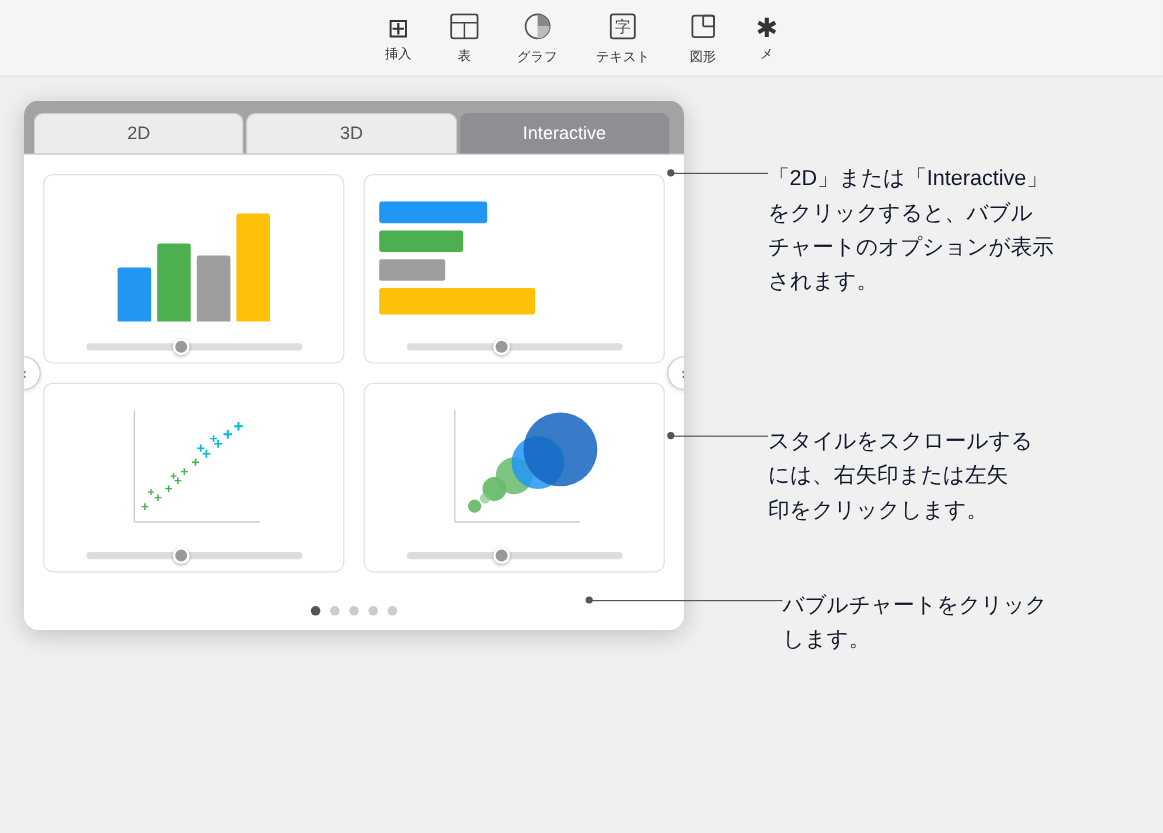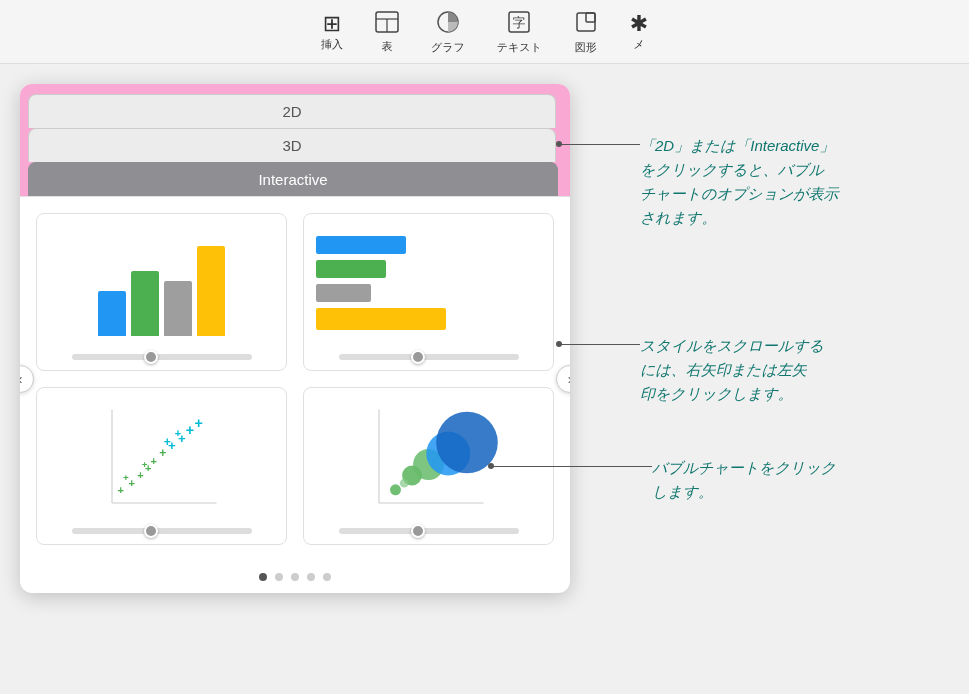--- a/index.html
+++ b/index.html
@@ -51,23 +51,22 @@
       box-shadow: 0 4px 20px rgba(0,0,0,0.2);
       overflow: hidden;
       position: relative;
     }
 
     
     .tab-bar {
       display: flex;
       padding: 10px 12px 0 8px;
       gap: 0;
-      background: #f9a8d4;
+      background: #a3a3a3;
       border-bottom: 1px solid #e0e0e0;
-      flex-direction: column;
     }
     .tab {
       flex: 1;
       text-align: center;
       padding: 8px 0;
       font-size: 15px;
       font-weight: 500;
       color: #555;
       cursor: pointer;
       border-radius: 8px 8px 0 0;
@@ -254,24 +253,23 @@
     .annotation-dot {
       position: absolute;
       left: -84px;
       top: 7px;
       width: 6px;
       height: 6px;
       border-radius: 50%;
       background: #555;
     }
     .annotation-text {
-      font-size: 15px;
-      color: #0f766e;
+      font-size: 18px;
+      color: #0f172a;
       line-height: 1.6;
-      font-style: italic;
     }
 
     .annotation2-line {
       position: absolute;
       left: -80px;
       top: 10px;
       width: 80px;
       height: 1px;
       background: #555;
     }

